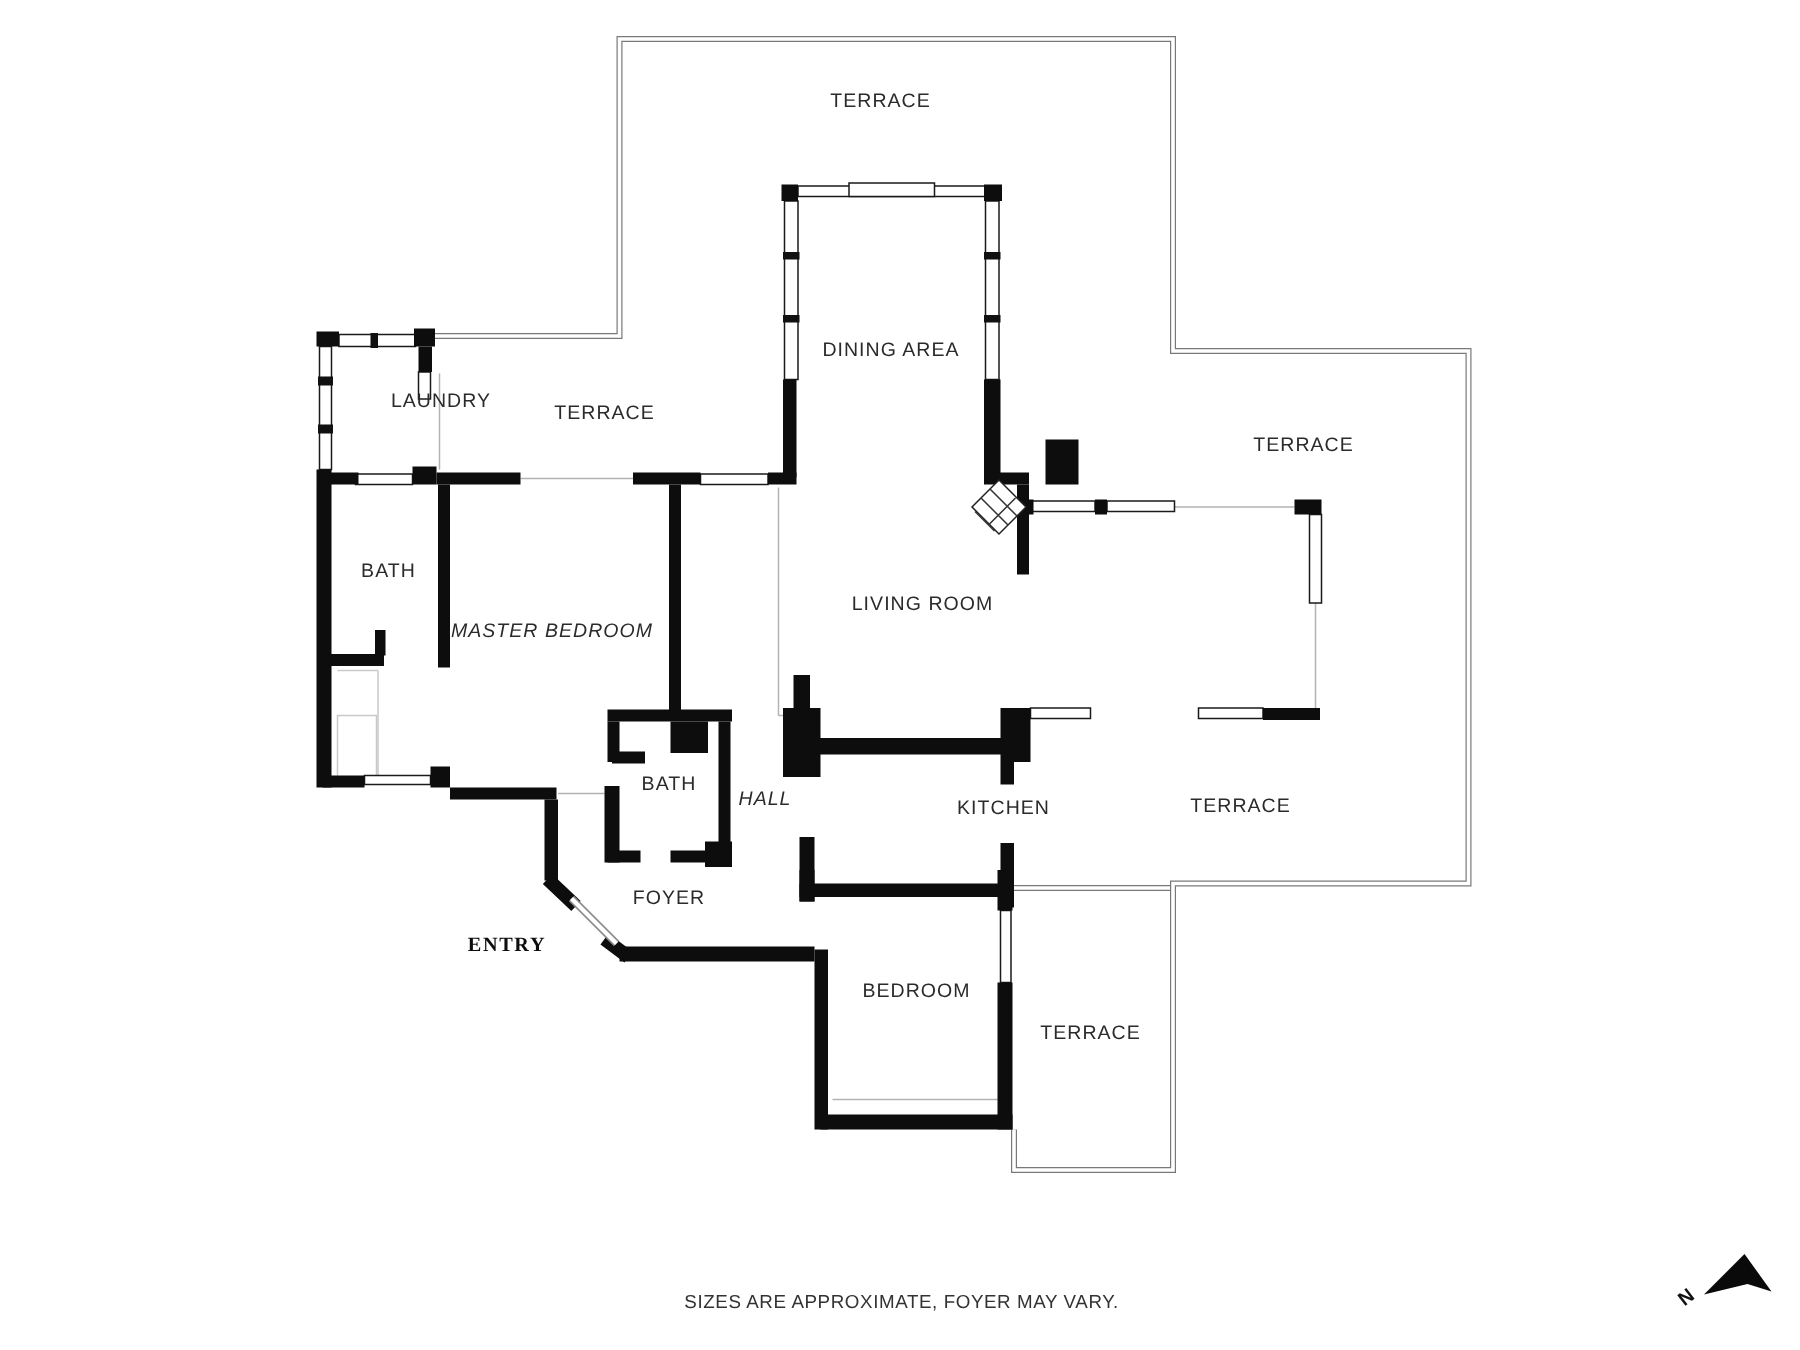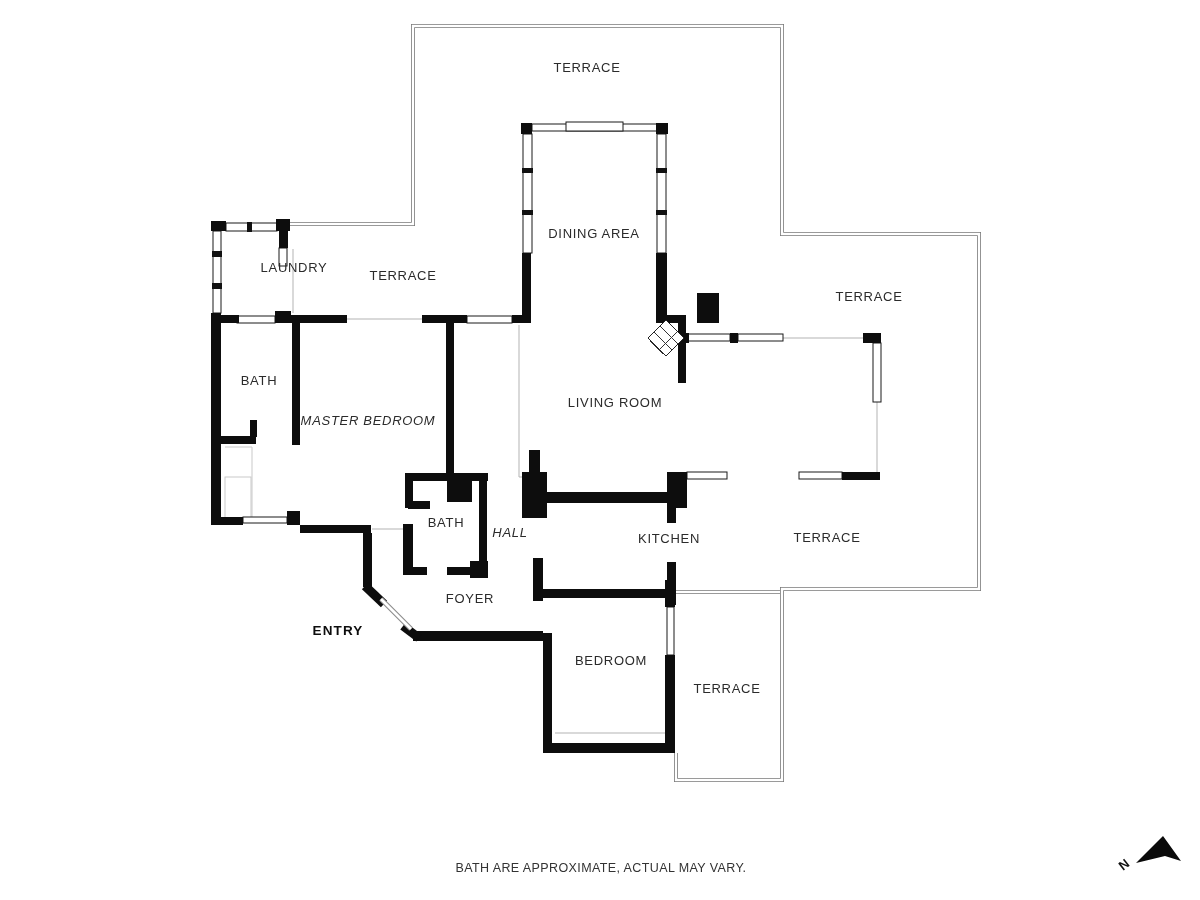--- a/index.html
+++ b/index.html
@@ -2,21 +2,21 @@
 <html style="--wall: #0d0d0d; --outline: #787878; --thin: #b3b3b3; --background: #ffffff;"><head>
 <meta charset="utf-8">
 <style>
   html,body{margin:0;padding:0;background:#fff;}
   .plan{position:relative;width:1200px;height:900px;background:#fff;overflow:hidden;
         font-family:"Liberation Sans","DejaVu Sans",sans-serif;}
   .plan svg{position:absolute;left:0;top:0;}
   .labels{position:absolute;left:0;top:0;width:100%;height:100%;}
   .room-label{position:absolute;transform:translate(-50%,-50%);font-size:13px;
         letter-spacing:.7px;color:#2b2b2b;white-space:nowrap;}
-  .room-label.emphasis{font-size:13.5px;font-weight:bold;color:#0d0d0d;letter-spacing:1.1px;}
+  .room-label.emphasis{font-size:13.5px;font-weight:bold;color:#0d0d0d;letter-spacing:1.1px;font-family:Liberation Serif, serif;}
   .footnote{position:absolute;left:601px;top:868px;transform:translate(-50%,-50%);
         font-size:12.5px;letter-spacing:.4px;color:#333;white-space:nowrap;}
   
   .walls{fill:var(--wall,#0d0d0d);}
   .win{fill:#fff;stroke:#1a1a1a;stroke-width:1;}
   .tick{fill:#111;}
   .thin{stroke:var(--thin,#b3b3b3);stroke-width:1;fill:none;}
   .faint{stroke:#c9c9c9;stroke-width:1;fill:none;}
   .dblA{stroke:var(--outline,#787878);stroke-width:4;fill:none;stroke-linejoin:miter;}
   .dblB{stroke:#fff;stroke-width:2.4;fill:none;stroke-linejoin:miter;}
@@ -160,20 +160,20 @@
       <div class="room-label" style="left: 250px; top: 267px; margin-left: 44px;">LAUNDRY</div>
       <div class="room-label" style="left: 403px; top: 275px;">TERRACE</div>
       <div class="room-label" style="left: 869px; top: 296px;">TERRACE</div>
       <div class="room-label" style="left: 259px; top: 380px;">BATH</div>
       <div class="room-label" style="left: 615px; top: 402px;">LIVING ROOM</div>
       <div class="room-label" style="left: 368px; top: 420px; font-style: italic;">MASTER BEDROOM</div>
       <div class="room-label" style="left: 446px; top: 522px;">BATH</div>
       <div class="room-label" style="left: 510px; top: 532px; font-style: italic;">HALL</div>
       <div class="room-label" style="left: 635px; top: 538px; margin-left: 34px;">KITCHEN</div>
       <div class="room-label" style="left: 827px; top: 537px;">TERRACE</div>
-      <div class="room-label" style="left: 446px; top: 598px; margin-left: 24px;">FOYER</div>
+      <div class="room-label" style="left: 446px; top: 598px;">FOYER</div>
       <div class="room-label emphasis" style="left: 338px; top: 630px;">ENTRY</div>
       <div class="room-label" style="left: 611px; top: 660px;">BEDROOM</div>
       <div class="room-label" style="left: 727px; top: 688px;">TERRACE</div>
     </div>
 
-  <div class="footnote">BATH ARE APPROXIMATE, ACTUAL MAY VARY.</div>
+  <div class="footnote">SIZES ARE APPROXIMATE, FOYER MAY VARY.</div>
 </div>
 
 </body></html>

